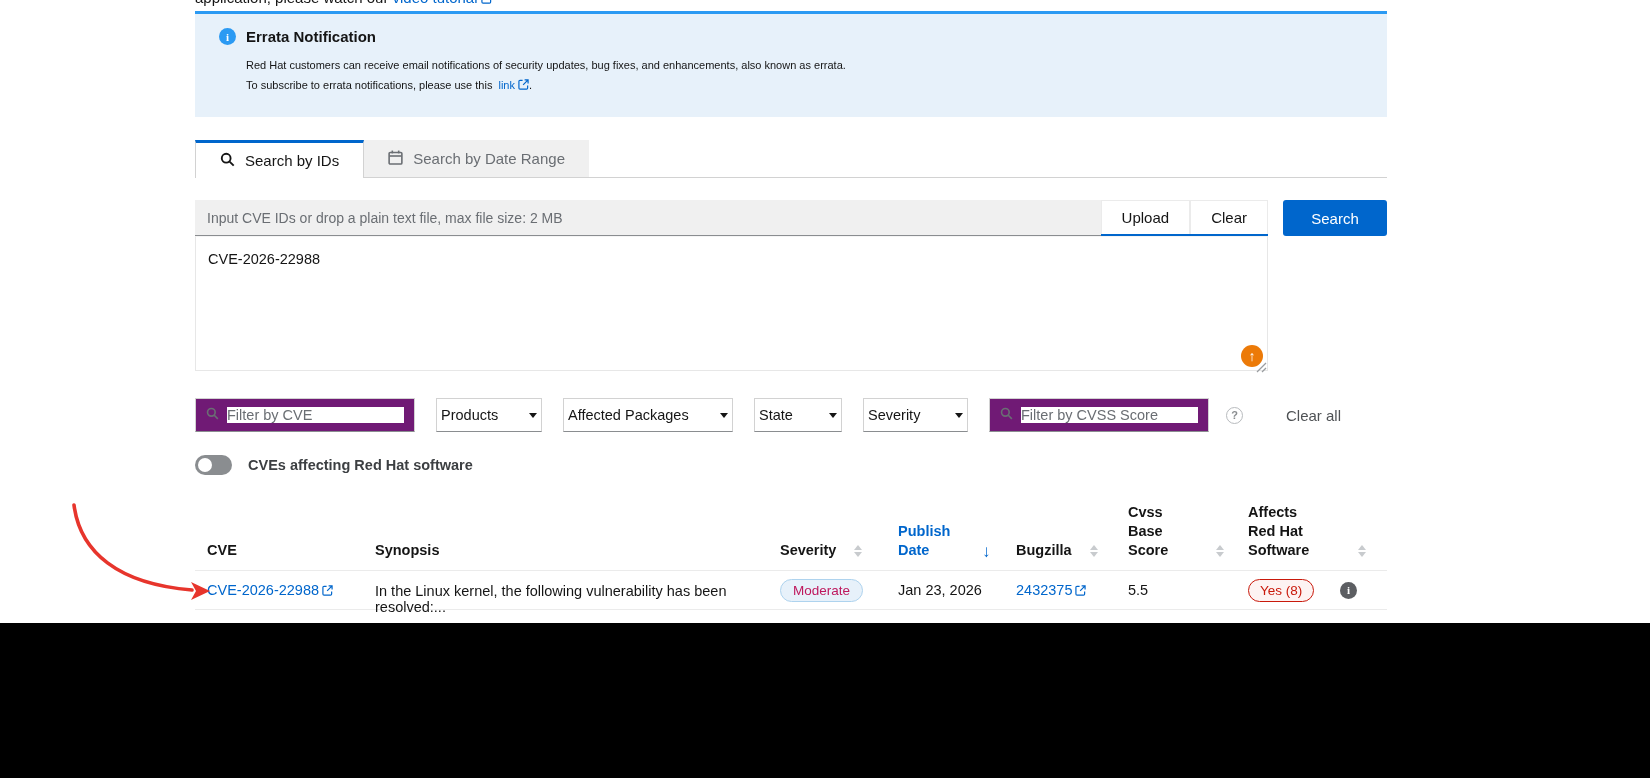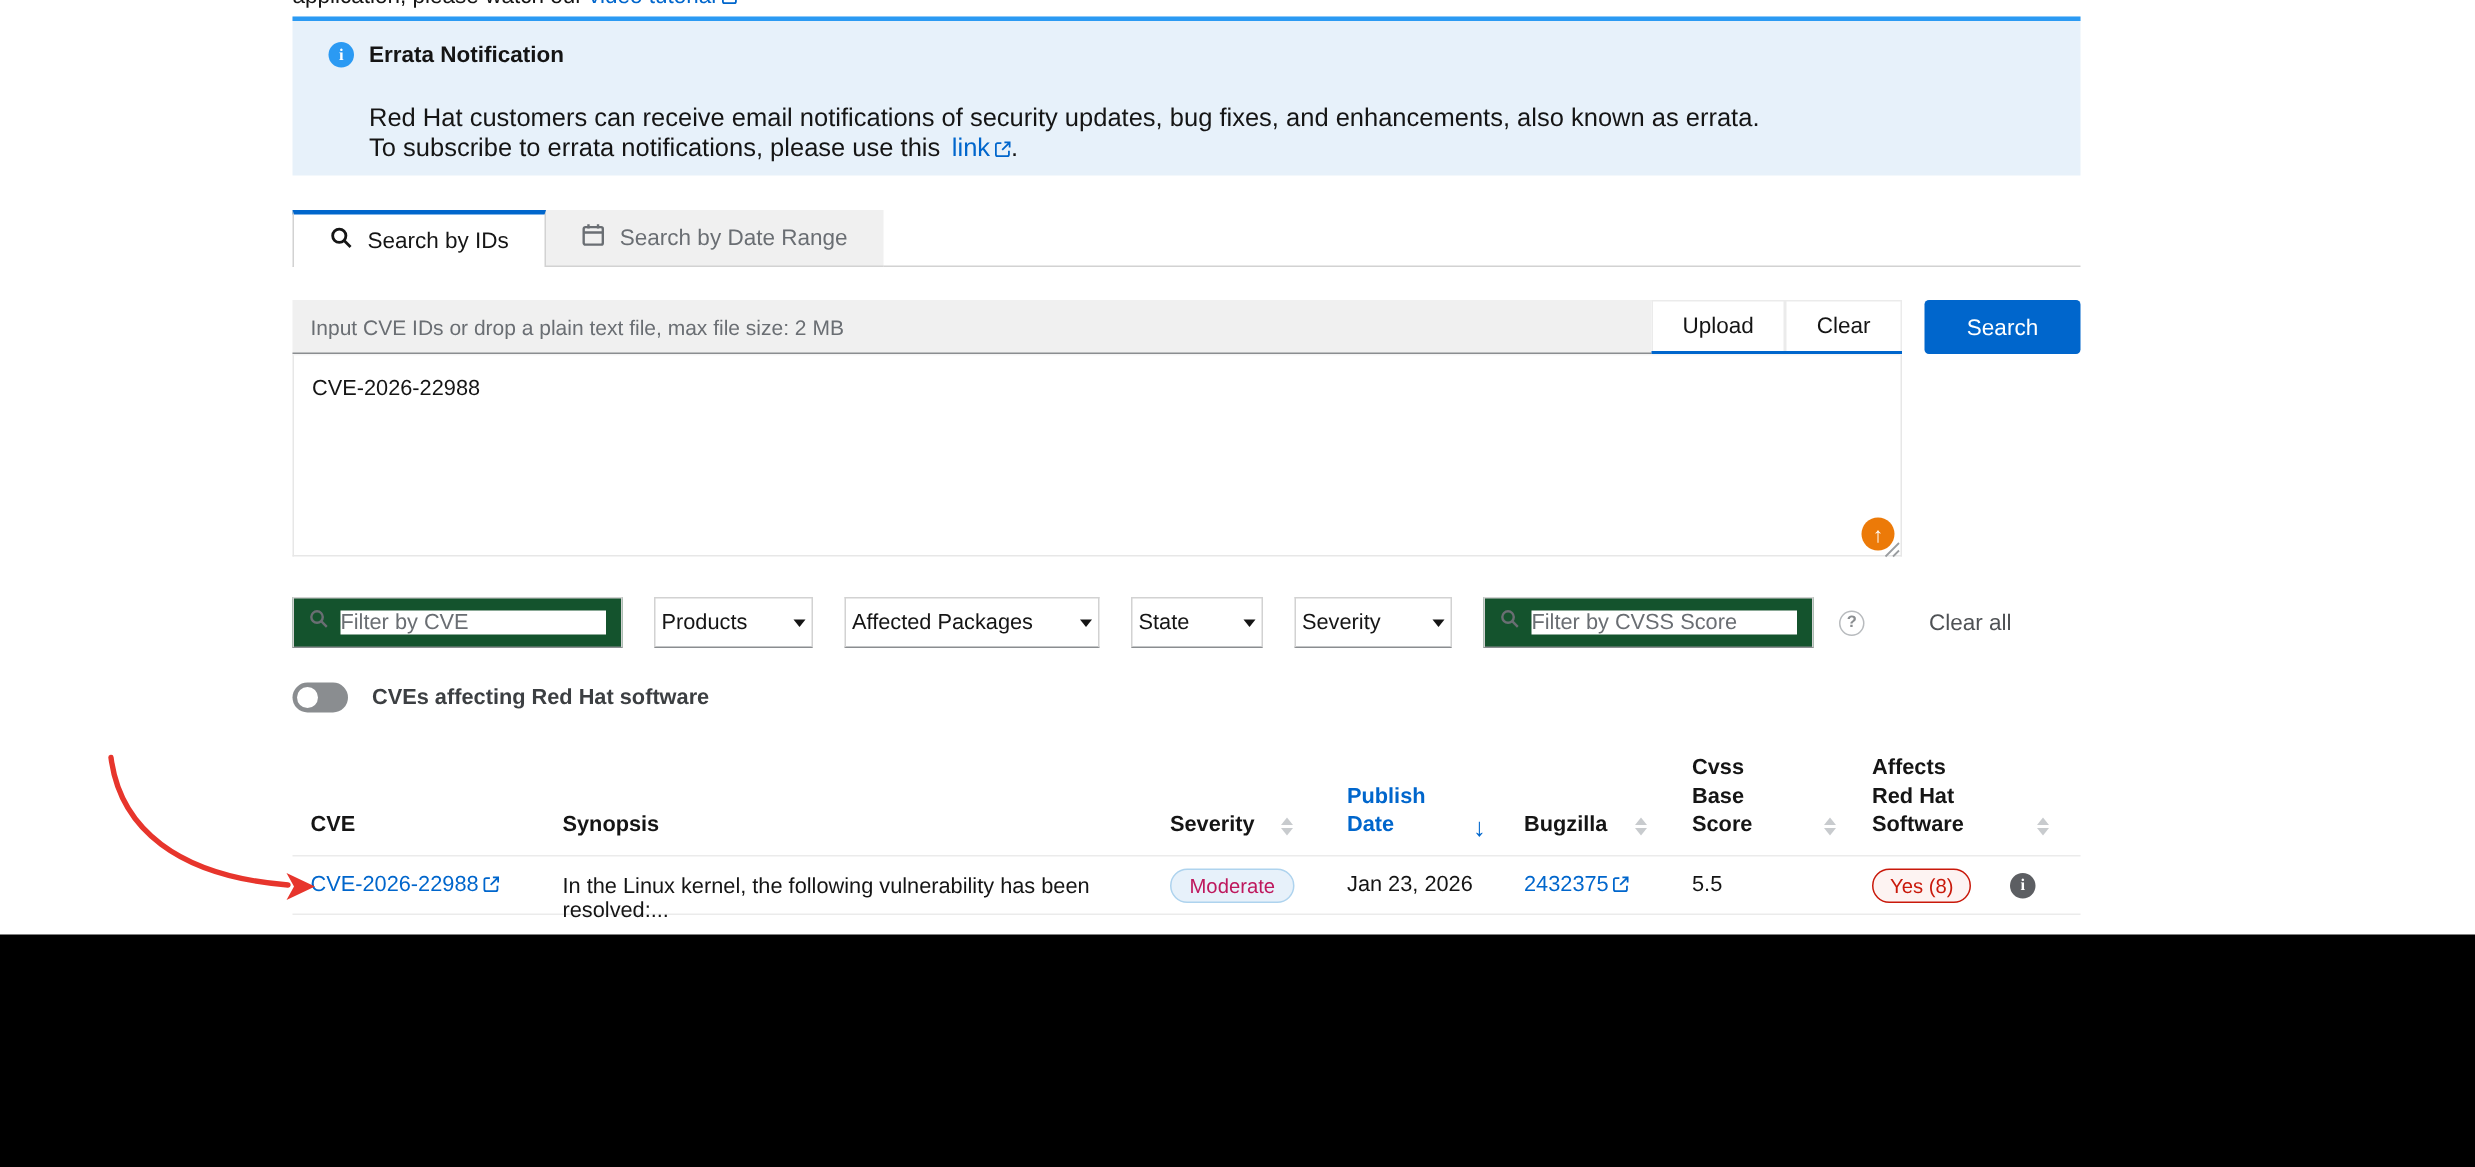--- a/index.html
+++ b/index.html
@@ -13,21 +13,21 @@
   .clipped-line a { color:#0066cc; text-decoration:none; margin-left:4px; }
 
   
   .alert { position:absolute; left:195px; top:11px; width:1192px; height:106px;
            background:#e7f1fa; border-top:3px solid #2b9af3; padding:14px 16px 0 24px; }
   .alert-head { display:flex; align-items:center; gap:10px; }
   .info-icon { width:17px; height:17px; border-radius:50%; background:#2b9af3; color:#fff;
                font-size:11px; font-weight:bold; display:flex; align-items:center; justify-content:center;
                font-family:"Liberation Serif", serif; flex:0 0 auto; }
   .alert-title { font-size:15px; font-weight:bold; color:#151515; }
-  .alert-body { margin:24px 0 0 27px; font-size:17px; color:#151515; line-height:20px; }
+  .alert-body { margin:10px 0 0 27px; font-size:11px; color:#151515; line-height:20px; }
   .alert-body a { color:#0066cc; text-decoration:none; }
 
   .ext-icon { display:inline-block; vertical-align:-1px; margin-left:3px; }
 
   
   .tabs { position:absolute; left:195px; top:140px; width:1192px; height:38px; display:flex;
           border-bottom:1px solid #d2d2d2; }
   .tab { height:38px; display:flex; align-items:center; gap:10px; padding:0 24px; font-size:15px; cursor:pointer; }
   .tab.active { background:#fff; border-top:3px solid #0066cc; border-left:1px solid #d2d2d2;
                 border-right:1px solid #d2d2d2; margin-bottom:-1px; color:#151515; }
@@ -50,21 +50,21 @@
                   border:1px solid #e7e7e7; border-top:1px solid #f5f5f5; background:#fff; padding:14px 12px;
                   font-size:14.5px; color:#151515; font-family:"Liberation Sans", sans-serif; outline:none; }
   .upload-fab { position:absolute; left:1241px; top:345px; width:22px; height:22px; border-radius:50%;
                 background:#ec7a08; color:#fff; display:flex; align-items:center; justify-content:center;
                 font-size:14px; font-weight:bold; cursor:pointer; }
   .resize-grip { position:absolute; left:1254px; top:359px; }
 
   
   .filter-row { position:absolute; left:195px; top:398px; width:1192px; height:34px; display:flex;
                 align-items:center; gap:21px; }
-  .filter-input { height:34px; border:1px solid #d2d2d2; border-bottom:1px solid #8a8d90; background:#14532d;
+  .filter-input { height:34px; border:1px solid #d2d2d2; border-bottom:1px solid #8a8d90; background:#701a75;
                   display:flex; align-items:center; gap:8px; padding:0 10px; }
   .filter-input input { border:none; outline:none; font-size:14.5px; color:#6a6e73; width:100%;
                         font-family:"Liberation Sans", sans-serif; }
   .filter-input input::placeholder { color:#6a6e73; opacity:1; }
   .fi-cve { width:220px; } .fi-cvss { width:220px; }
   .dropdown { height:34px; border:1px solid #d2d2d2; border-bottom:1px solid #8a8d90; background:#fff;
               display:flex; align-items:center; justify-content:space-between; padding:0 4px;
               font-size:14.5px; color:#151515; cursor:pointer; }
   .dd-products { width:106px; } .dd-packages { width:170px; } .dd-state { width:88px; } .dd-severity { width:105px; }
   .caret { width:0; height:0; border-left:4.5px solid transparent; border-right:4.5px solid transparent;

